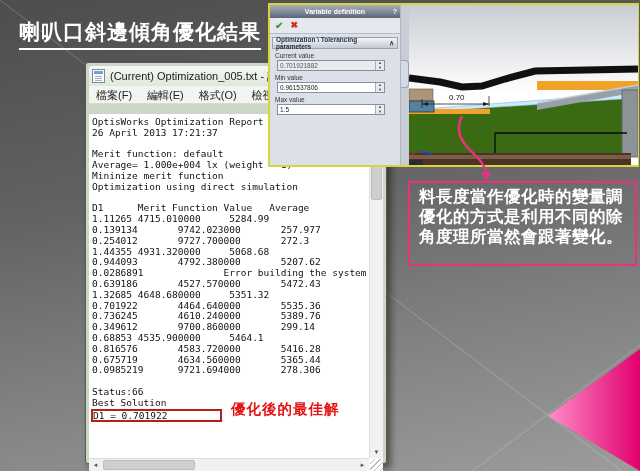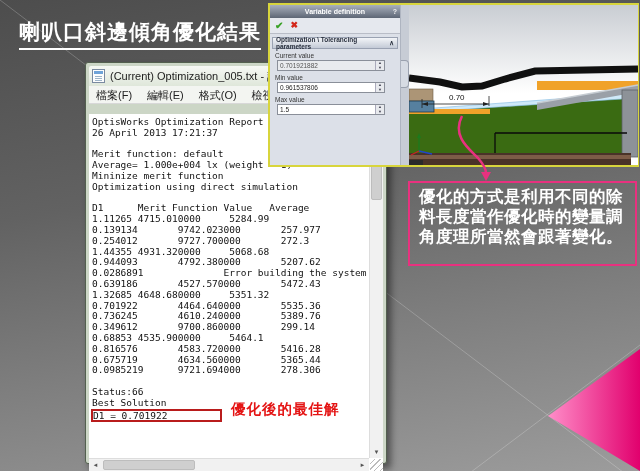--- a/index.html
+++ b/index.html
@@ -247,22 +247,22 @@
           <polygon points="10,128 8,133 12,133" fill="#1d7a1d"></polygon>
           <line x1="10" y1="146" x2="23" y2="149" stroke="#2244cc" stroke-width="1.4"></line>
           <line x1="10" y1="146" x2="2" y2="150" stroke="#cc2222" stroke-width="1.2"></line>
         </g>
         <rect x="0" y="155" width="14" height="5" fill="#2a2a2a"></rect>
       </svg>
     </div>
   </div>
 
   <div class="note">
+    <div>料長度當作優化時的變量調</div>
     <div>優化的方式是利用不同的除</div>
-    <div>料長度當作優化時的變量調</div>
     <div>角度理所當然會跟著變化。</div>
   </div>
 
   <svg class="fg" width="640" height="471">
     <path d="M462,116 C452,136 468,148 478,158 C484,165 486,170 486,173" fill="none" stroke="#e8317f" stroke-width="2.5"></path>
     <polygon points="481,172 491,172 486,181" fill="#e8317f"></polygon>
   </svg>
 
 </div>
 

